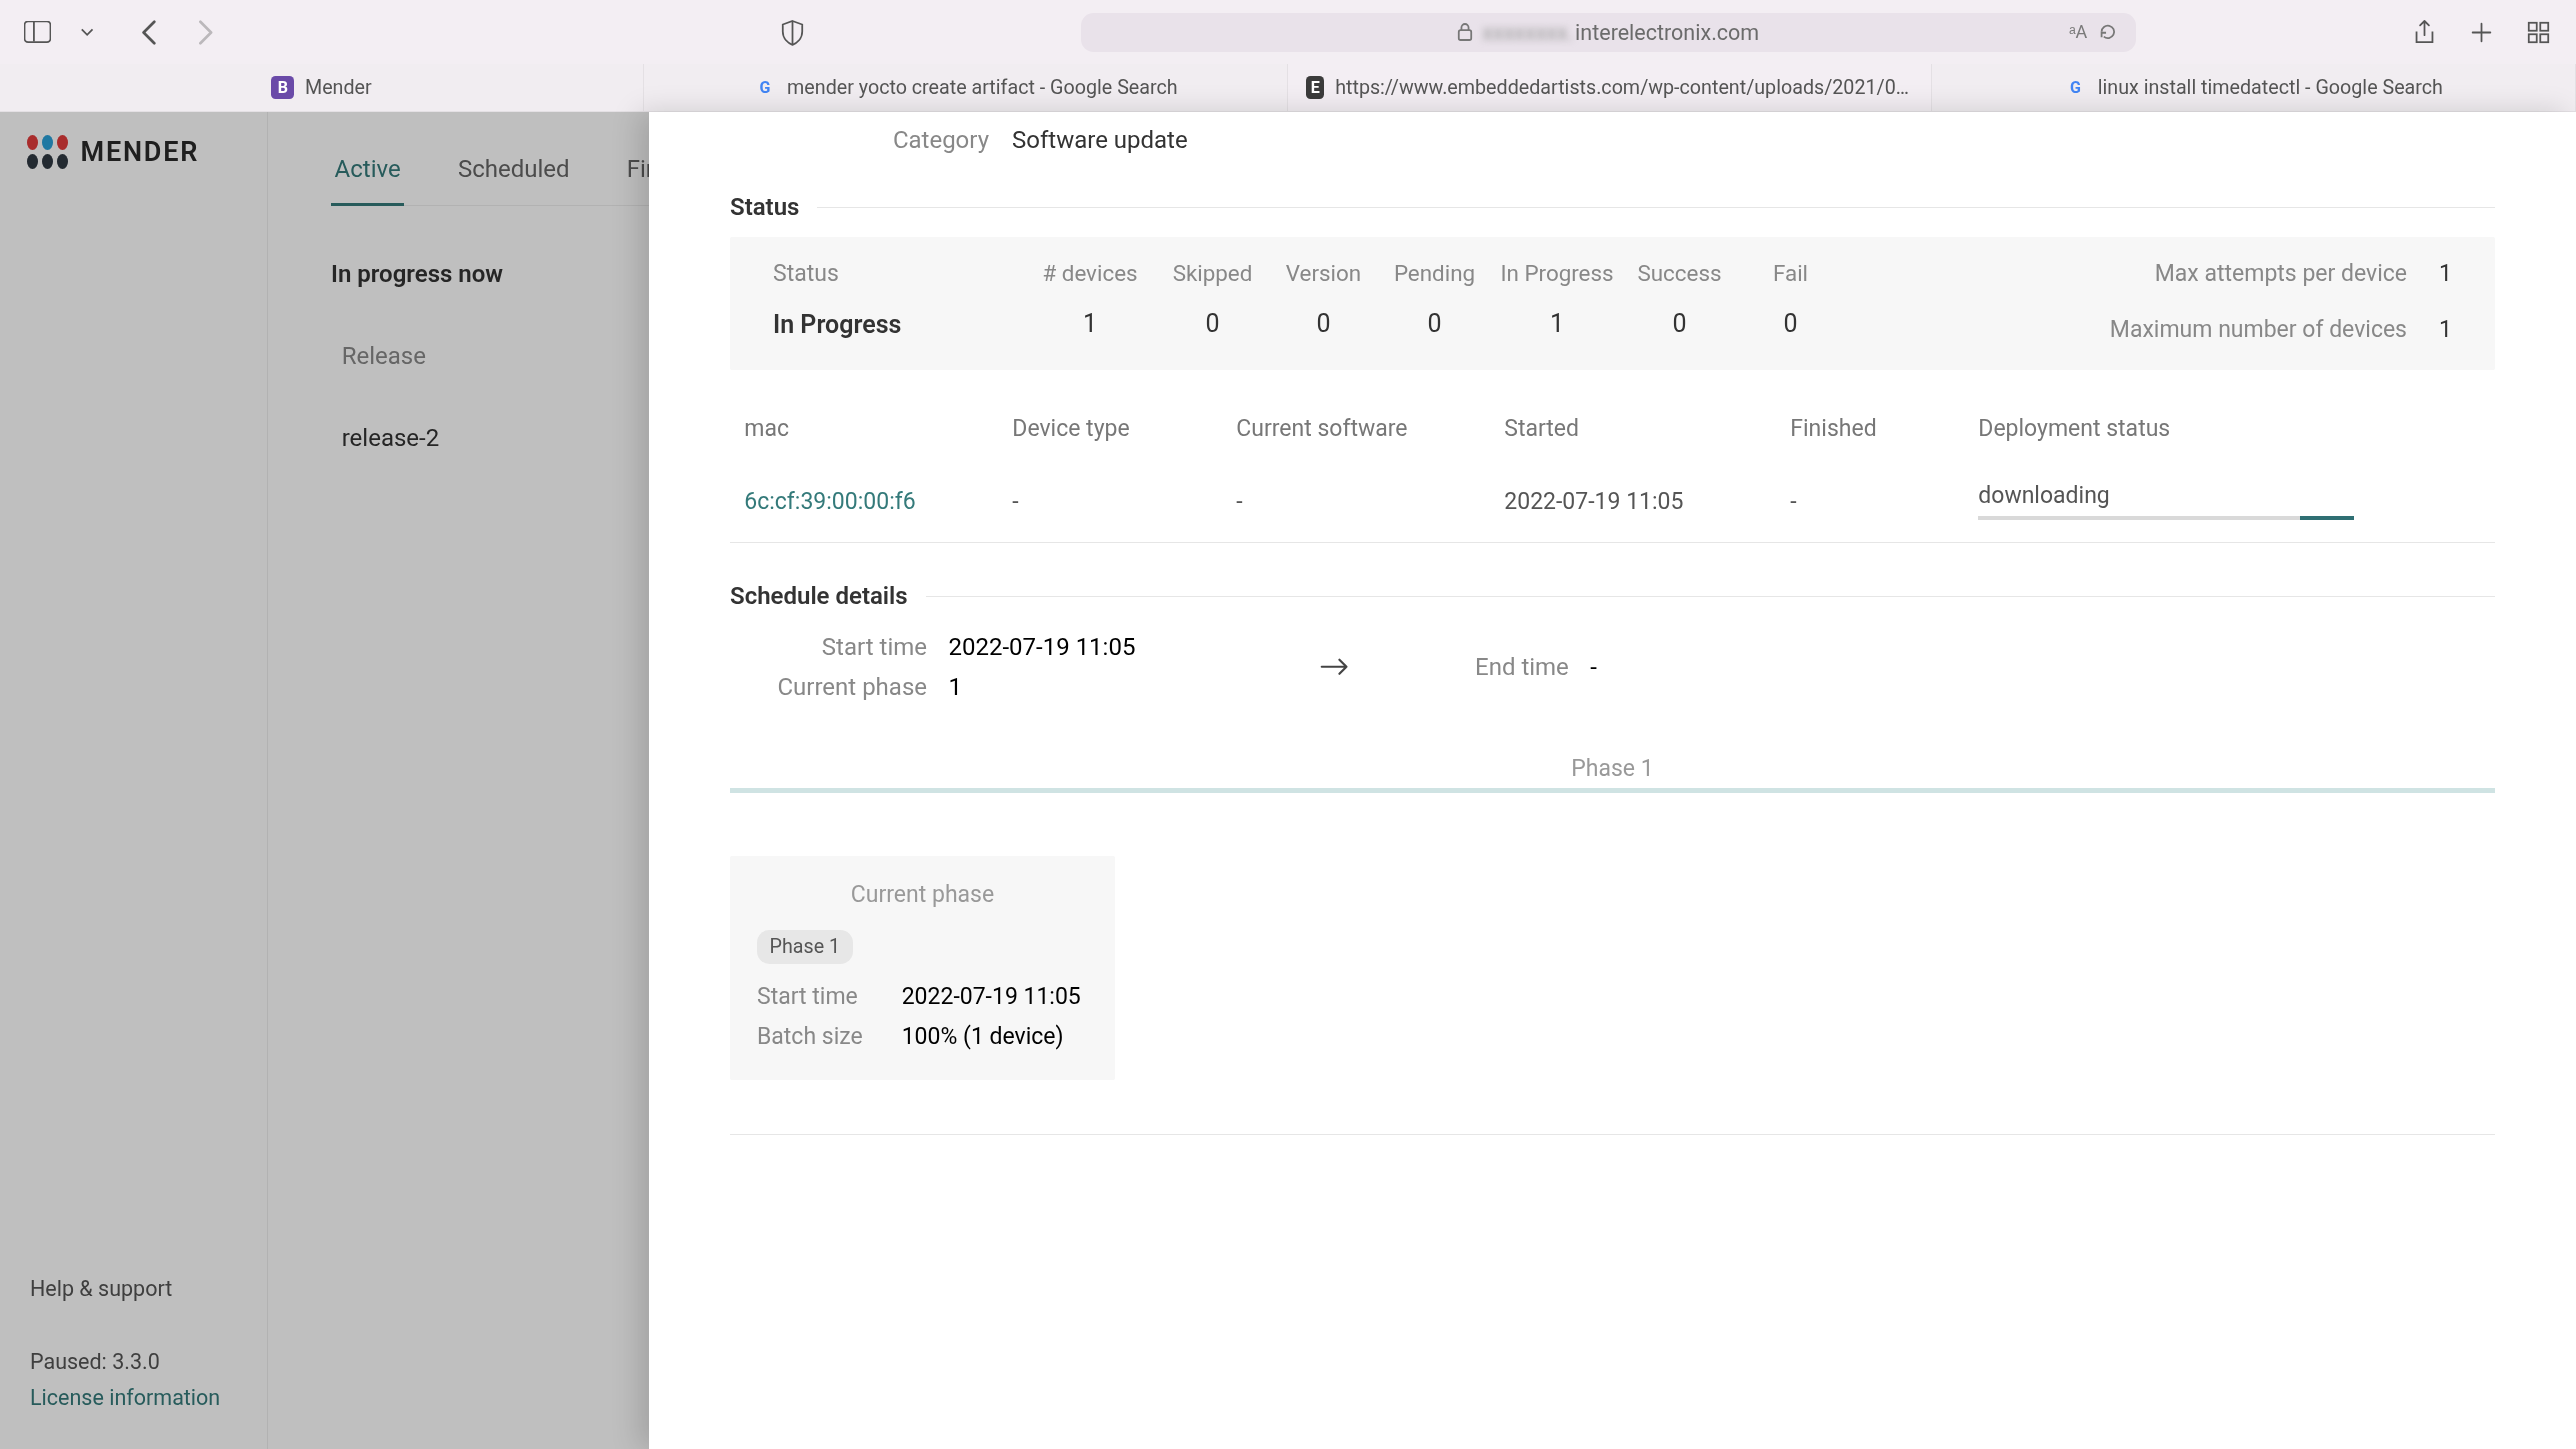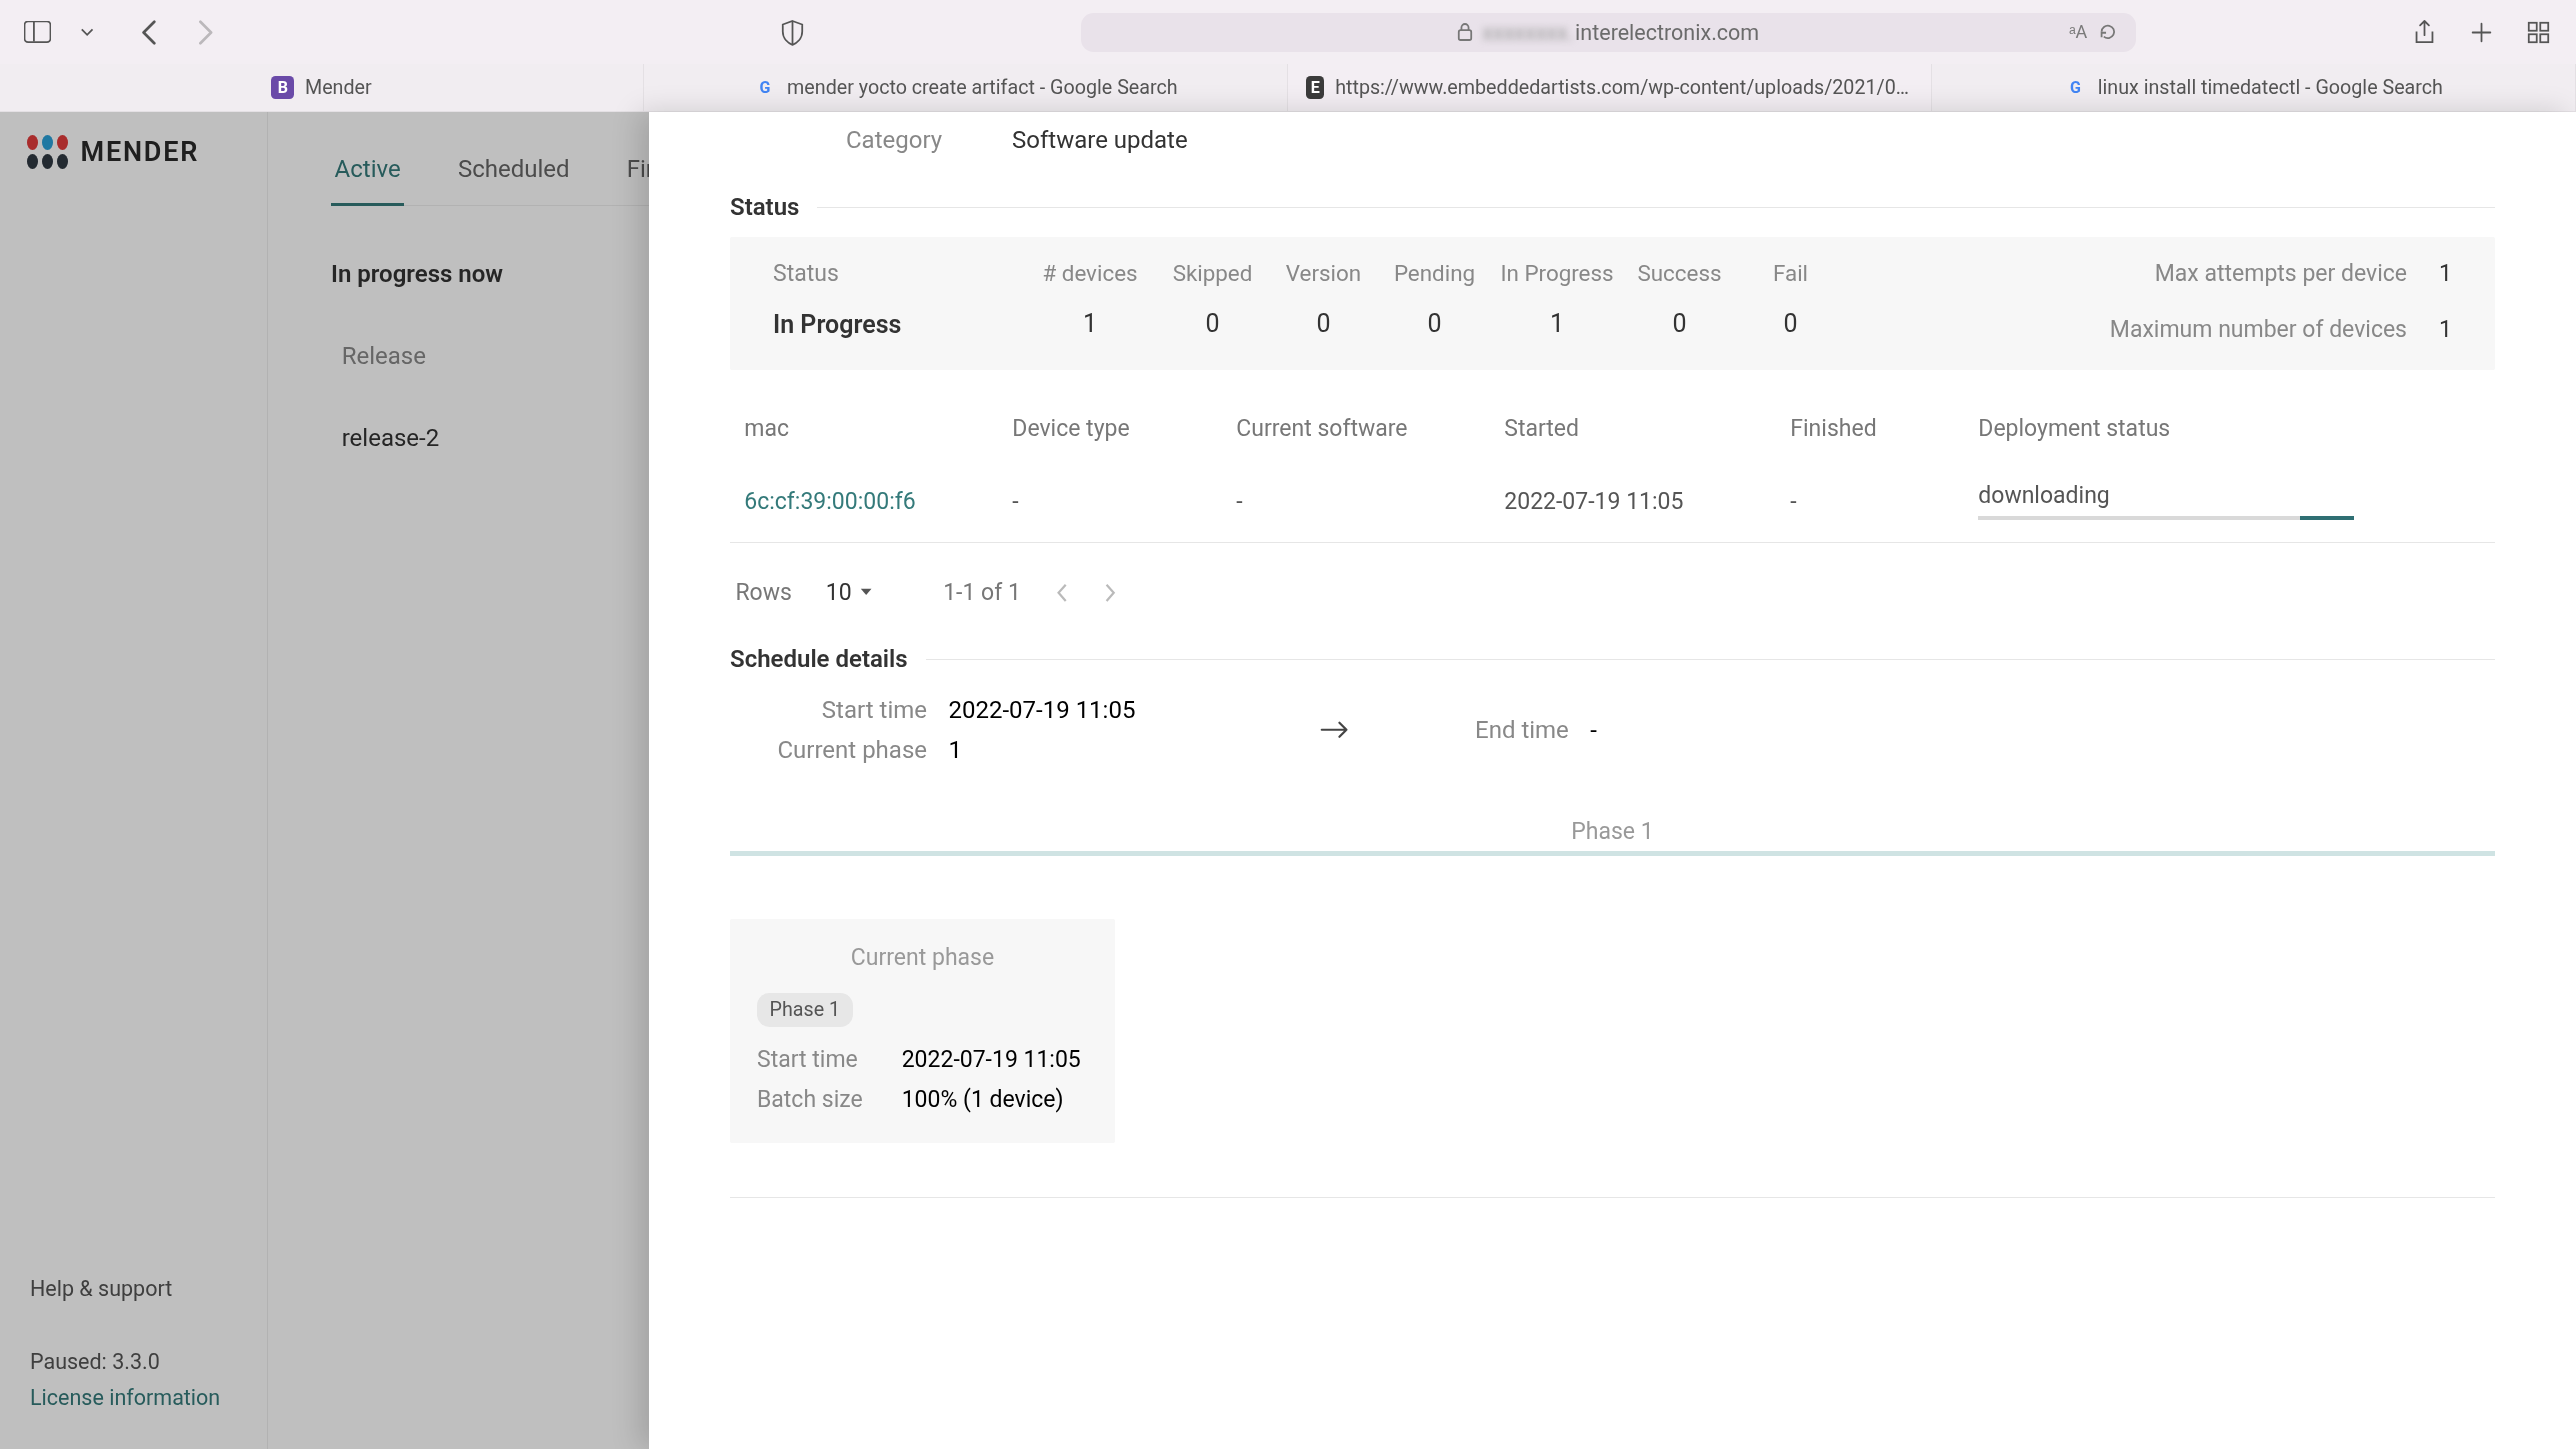--- a/index.html
+++ b/index.html
@@ -58,21 +58,21 @@
   .inprogress { margin-top:54px; font-weight:600; font-size:24px; color:#333; }
   .release-label { margin-top:54px; color:#888; font-size:24px; padding-left:10.7px; }
   .release-value { margin-top:54px; color:#333; font-size:24px; padding-left:10.7px; }
 
   
   .scrim { position:absolute; inset:0; background:var(--scrim); }
 
   
   .sheet { position:absolute; top:0; right:0; bottom:0; left:649px; background:#fff; box-shadow:-10.7px 0 27px rgba(0,0,0,0.15); padding:14.3px 81px 36px 81px; overflow:auto; }
   .kv-row { display:flex; gap:23px; font-size:24px; margin-bottom:5.4px; }
-  .kv-row .k { color:#888; min-width:143px; text-align:left; }
+  .kv-row .k { color:#888; min-width:143px; text-align:right; }
   .kv-row .v { color:#333; }
 
   .section-title { font-weight:600; font-size:24px; color:#333; margin:39px 0 16px; display:flex; align-items:center; gap:18px; }
   .section-title::after { content:""; flex:1; height:0.9px; background:var(--divider); }
 
   .status-panel { background:var(--panel-bg); border-radius:1.8px; padding:23px 43px 27px; display:flex; align-items:flex-start; }
   .status-left { width:250px; }
   .status-left .lbl { color:#888; font-size:23px; }
   .status-left .val { font-weight:600; font-size:25px; color:#333; margin-top:23px; }
   .status-cols { display:flex; gap:0; }
@@ -333,40 +333,20 @@
           <td>
             <span>downloading</span>
             <div class="progress">
                   <div class="fill"></div>
                 </div>
           </td>
         </tr>
           </tbody>
       </table>
 
-      <div class="pager">
-        <span>Rows</span>
-        <span class="rows-val">
-          <span>10</span>
-          <svg width="14.3" height="10.7" viewBox="0 0 16 12">
-              <path d="M2 2 l6 7 6-7" fill="#555"></path>
-            </svg>
-        </span>
-        <span style="margin-left:36px">1-1 of 1</span>
-        <span style="opacity:.4">
-          <svg width="14.3" height="19.7" viewBox="0 0 16 22">
-              <path d="M12 2 L4 11 L12 20" fill="none" stroke="#555" stroke-width="2.5"></path>
-            </svg>
-        </span>
-        <span style="opacity:.4">
-          <svg width="14.3" height="19.7" viewBox="0 0 16 22">
-              <path d="M4 2 L12 11 L4 20" fill="none" stroke="#555" stroke-width="2.5"></path>
-            </svg>
-        </span>
-      </div>
 
       <div class="section-title">
           <span>Schedule details</span>
         </div>
 
       <div class="sched-grid">
         <div class="sched-col">
           <div class="sched-row">
               <span class="k">Start time</span>
               <span>2022-07-19 11:05</span>

